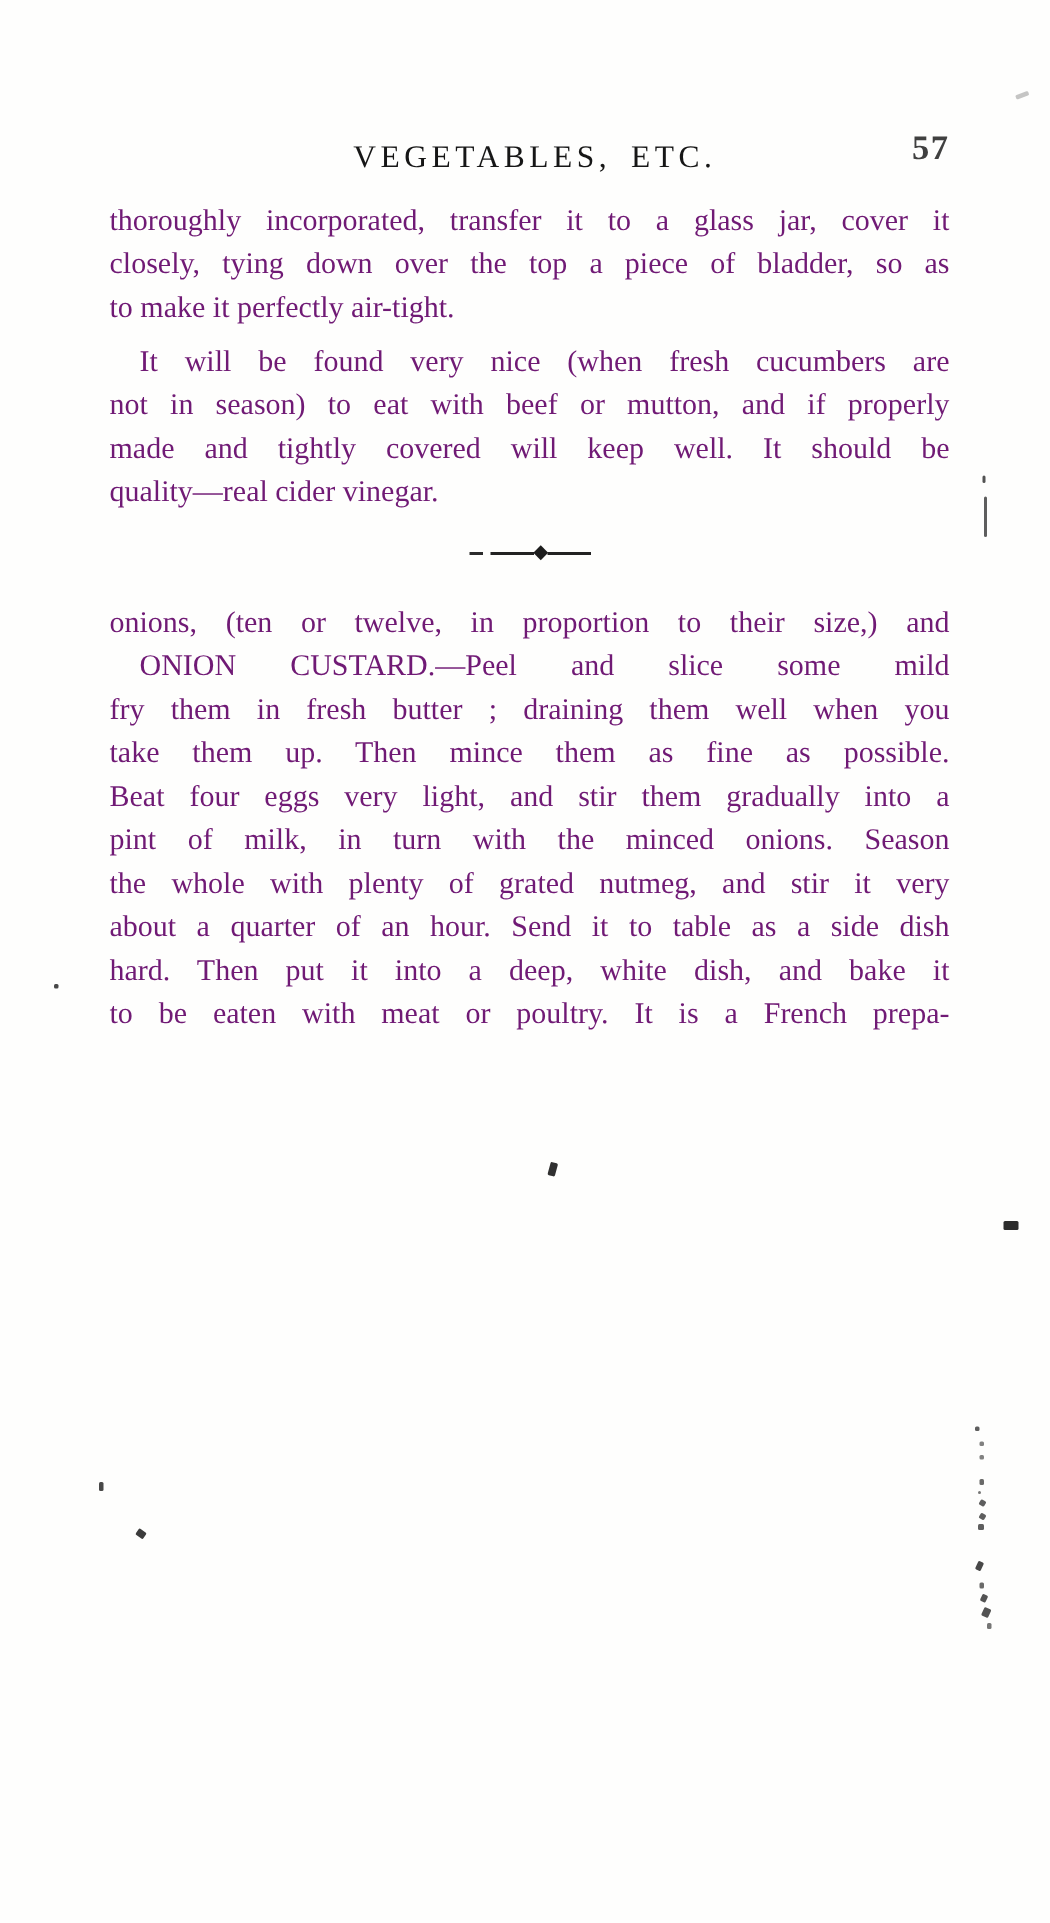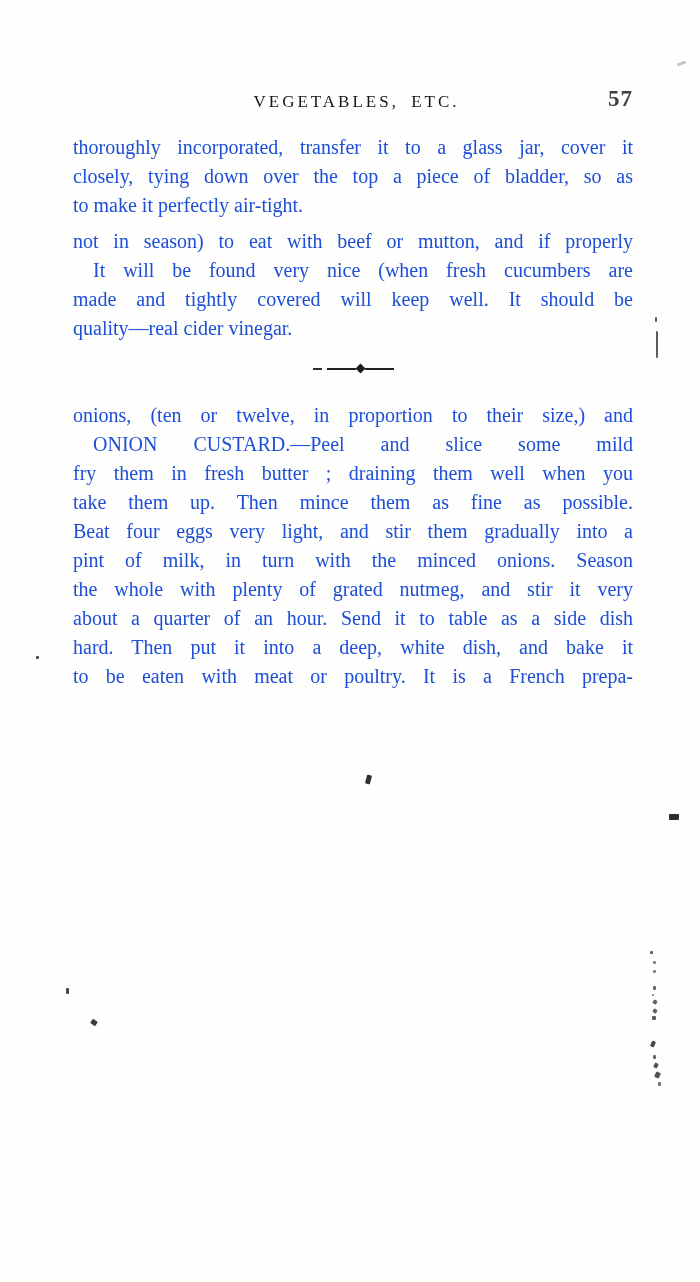--- a/index.html
+++ b/index.html
@@ -23,21 +23,21 @@
     left: 73px;
     width: 560px;
     height: 26px;
   }
   .header-title {
     position: absolute;
     left: 7px;
     right: 0;
     top: 3px;
     text-align: center;
-    font-size: 17px;
+    font-size: 21px;
     letter-spacing: 3px;
     word-spacing: 5px;
     color: #161616;
   }
   .page-number {
     position: absolute;
     right: 0;
     top: -3px;
     font-size: 23px;
     font-weight: bold;
@@ -48,21 +48,21 @@
   .text-column {
     position: absolute;
     top: 133px;
     left: 73px;
     width: 560px;
   }
   .para {
     margin: 0 0 7px 0;
     font-size: 20px;
     line-height: 29px;
-    color: #1d4ed8;
+    color: #701a75;
   }
   .line {
     height: 29px;
     overflow: hidden;
     text-align: justify;
     text-align-last: justify;
   }
   .line.last {
     text-align-last: left;
   }
@@ -111,22 +111,22 @@
     <span class="page-number">57</span>
   </div>
 
   <div class="text-column">
       <div class="para">
         <div class="line">thoroughly incorporated, transfer it to a glass jar, cover it</div>
         <div class="line">closely, tying down over the top a piece of bladder, so as</div>
         <div class="line last">to make it perfectly air-tight.</div>
       </div>
       <div class="para">
+        <div class="line indent">It will be found very nice (when fresh cucumbers are</div>
         <div class="line">not in season) to eat with beef or mutton, and if properly</div>
-        <div class="line indent">It will be found very nice (when fresh cucumbers are</div>
         <div class="line">made and tightly covered will keep well.  It should be</div>
         <div class="line last">quality—real cider vinegar.</div>
       </div>
       <div class="divider">
         <span class="seg-short"></span>
         <span class="seg"></span>
         <span class="diamond"></span>
         <span class="seg"></span>
       </div>
       <div class="para">

